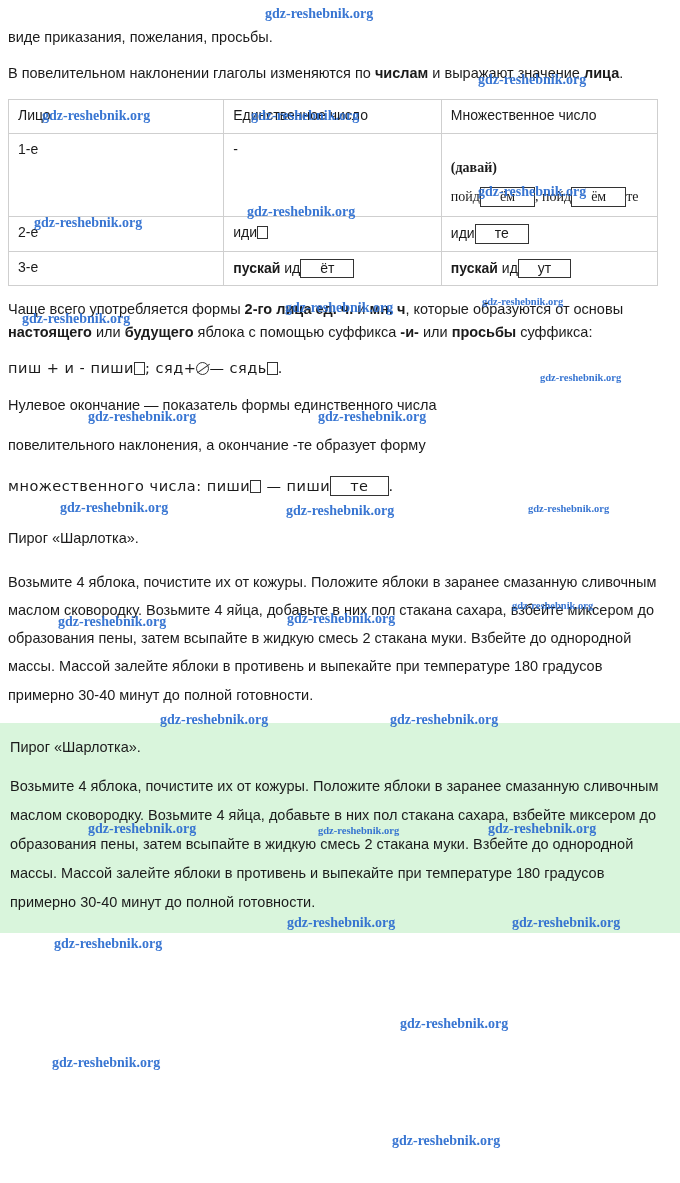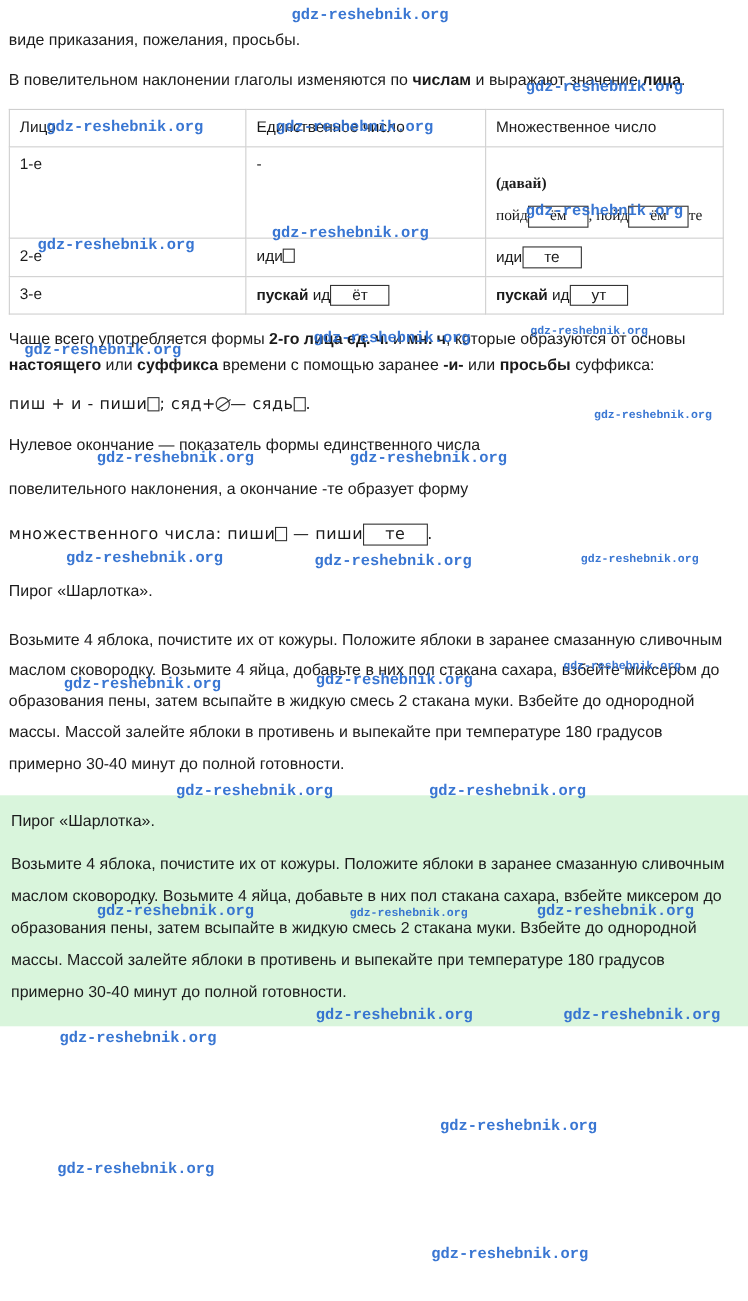--- a/index.html
+++ b/index.html
@@ -18,21 +18,21 @@
   }
   .page {
     position: relative;
     width: 680px;
     padding: 0 8px;
   }
   
   .wm {
     position: absolute;
     color: #2f6fd0;
-    font-family: Liberation Mono, monospace;
+    font-family: Liberation Serif, serif;
     font-weight: bold;
     font-size: 14px;
     white-space: nowrap;
     pointer-events: none;
     z-index: 5;
     opacity: 0.95;
   }
   .wm.small { font-size: 10.5px; }
   
   p.para {
@@ -180,21 +180,21 @@
     </table>
 
   <div class="wm" style="left:478px; top:184px;">gdz-reshebnik.org</div>
   <div class="wm" style="left:34px; top:215px;">gdz-reshebnik.org</div>
   <div class="wm" style="left:247px; top:204px;">gdz-reshebnik.org</div>
   <div class="wm" style="left:285px; top:300px;">gdz-reshebnik.org</div>
   <div class="wm small" style="left:482px; top:296px;">gdz-reshebnik.org</div>
   <div class="wm" style="left:22px; top:311px;">gdz-reshebnik.org</div>
 
   <p class="para">
-    <span>Чаще всего употребляется формы </span><b>2-го лица ед. ч.</b><span> и </span><b>мн. ч</b><span>, которые образуются от основы </span><b>настоящего</b><span> или </span><b>суффикса</b><span> времени с помощью заранее </span><b>-и-</b><span> или </span><b>просьбы</b><span> суффикса:</span>
+    <span>Чаще всего употребляется формы </span><b>2-го лица ед. ч.</b><span> и </span><b>мн. ч</b><span>, которые образуются от основы </span><b>настоящего</b><span> или </span><b>будущего</b><span> яблока с помощью суффикса </span><b>-и-</b><span> или </span><b>просьбы</b><span> суффикса:</span>
   </p>
 
   <div class="wm small" style="left:540px; top:372px;">gdz-reshebnik.org</div>
   <div class="wm" style="left:88px; top:409px;">gdz-reshebnik.org</div>
   <div class="wm" style="left:318px; top:409px;">gdz-reshebnik.org</div>
 
   <p class="para formula" style="margin-top:8px;">
     <span>пиш</span> + <span>и</span>
     <span>- пиши</span><span class="emptybox"></span><span>; сяд+</span><span class="circ"></span><span>— сядь</span><span class="emptybox"></span><span>.</span>
   </p>

